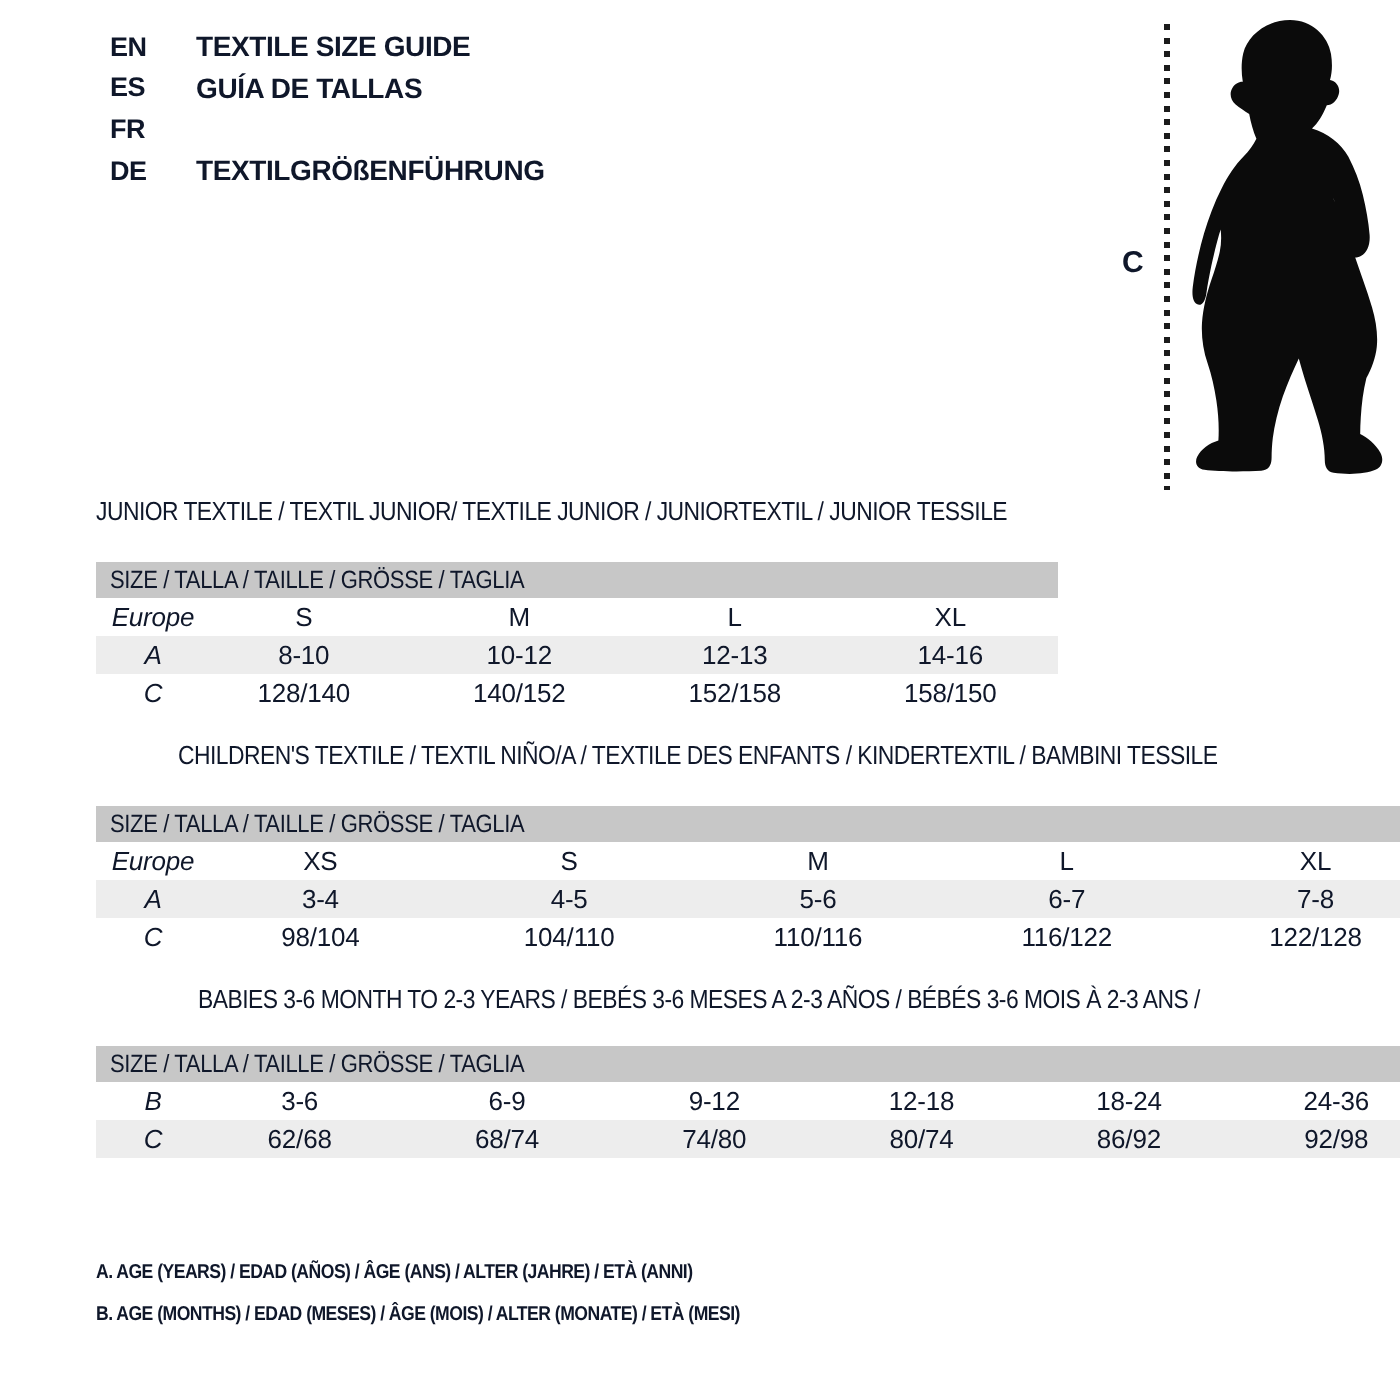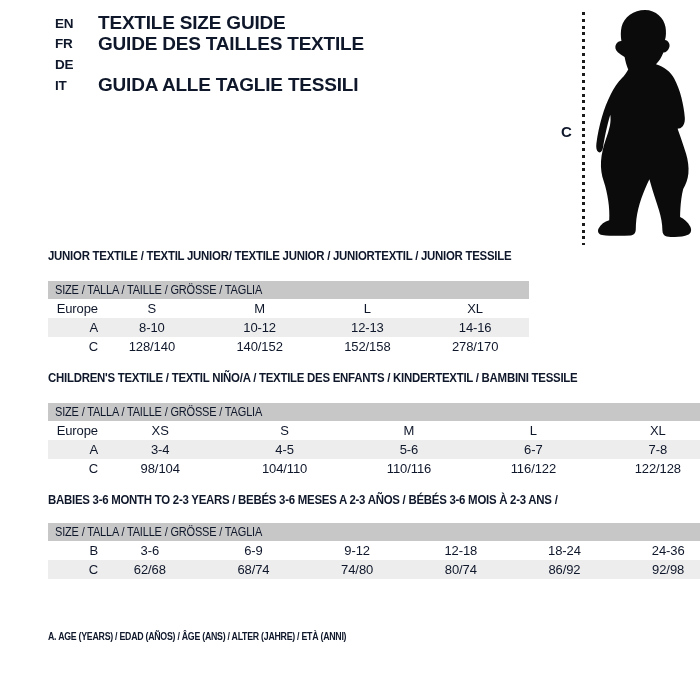--- a/index.html
+++ b/index.html
@@ -3,70 +3,70 @@
 <meta charset="utf-8">
 <style>
   html,body{margin:0;padding:0;background:#fff;}
   .page{position:relative;width:700px;height:700px;background:#ffffff;overflow:hidden;
         font-family:"Liberation Sans",sans-serif;color:#0f172a;margin-left:30px;}
 
   
   .languages{position:absolute;left:25px;top:13px;}
   .lang-row{display:flex;height:20.6px;align-items:center;}
   .lang-code{width:43px;font-weight:bold;font-size:13.5px;letter-spacing:-0.2px;}
-  .lang-title{font-weight:bold;font-size:19px;letter-spacing:-0.2px;white-space:nowrap;}
+  .lang-title{font-weight:bold;font-size:14px;letter-spacing:-0.2px;white-space:nowrap;}
 
   
   .dash-line{position:absolute;left:552px;top:12px;width:3px;height:233px;
              background:repeating-linear-gradient(to bottom,#1b1b1b 0 3px,transparent 3px 6.8px);}
   .c-label{position:absolute;left:531px;top:123px;font-size:15px;font-weight:bold;}
   .silhouette{position:absolute;left:563px;top:8px;}
 
   
   .cond{display:inline-block;transform:scaleX(0.88);transform-origin:0 50%;white-space:nowrap;}
 
   
   .tbl{position:absolute;left:18px;}
   .tbl.t0{top:248px;width:481px;}
   .tbl.t1{top:370px;width:672px;}
   .tbl.t2{top:492px;width:672px;}
-  .tbl-title{font-weight:bold;font-size:13px;line-height:16px;letter-spacing:-0.3px;}
+  .tbl-title{font-weight:normal;font-size:13px;line-height:16px;letter-spacing:-0.3px;text-align:center;}
   .t0 .tbl-title,.t1 .tbl-title{margin-bottom:17px;}
   .t2 .tbl-title{margin-bottom:15px;}
   .size-bar{height:18px;background:#c7c7c7;padding-left:7px;font-size:12.5px;line-height:18px;letter-spacing:-0.2px;text-decoration:underline;}
   table.size-table{width:100%;border-collapse:collapse;table-layout:fixed;}
   col.labelcol{width:50px;}
   .size-table td{font-size:13px;font-weight:normal;text-align:center;height:19px;padding:0;letter-spacing:-0.1px;}
-  .size-table td.rowlabel{text-align:right;padding-left:7px;}
+  .size-table td.rowlabel{text-align:center;padding-left:7px;font-style:italic;}
   .size-table tr:nth-child(even){background:#ededed;}
 
   
   .legend{position:absolute;left:18px;top:627px;}
   .legend-line{font-weight:bold;font-size:10px;line-height:20.5px;letter-spacing:-0.3px;white-space:nowrap;}
 </style>
 </head>
 <body>
 
 <div class="page">
 
   <div class="languages">
       <div class="lang-row">
         <span class="lang-code">EN</span>
         <span class="lang-title">TEXTILE SIZE GUIDE</span>
       </div>
       <div class="lang-row">
+        <span class="lang-code">ES</span>
+        <span class="lang-title">GUÍA DE TALLAS</span>
+      </div>
+      <div class="lang-row">
         <span class="lang-code">FR</span>
-        <span class="lang-title">GUIDE DES TAILLES TEXTILE</span>
       </div>
       <div class="lang-row">
         <span class="lang-code">DE</span>
-      </div>
-      <div class="lang-row">
-        <span class="lang-code">IT</span>
-        <span class="lang-title">GUIDA ALLE TAGLIE TESSILI</span>
+        <span class="lang-title">TEXTILGRÖßENFÜHRUNG</span>
       </div>
     </div>
 
   <div class="dash-line"></div>
   <div class="c-label">C</div>
   <svg class="silhouette" width="102" height="232" viewBox="0 0 100 232" aria-hidden="true">
     <path fill="#0b0b0b" d="M51 2
       C62 2 70 10 71.5 19 C72.2 23.5 72.2 28 71 32
       C74 32.5 76.3 35.5 75.4 39 C74.5 42.5 72 44.6 69.4 44.6
       C67.4 49.4 65 53.6 62 56.2
@@ -122,21 +122,21 @@
             <td>8-10</td>
             <td>10-12</td>
             <td>12-13</td>
             <td>14-16</td>
           </tr>
           <tr>
             <td class="rowlabel">C</td>
             <td>128/140</td>
             <td>140/152</td>
             <td>152/158</td>
-            <td>278/170</td>
+            <td>158/150</td>
           </tr>
         </tbody>
     </table>
   </section>
 
   <section class="tbl t1">
     <div class="tbl-title">
         <div class="title-line"><span class="cond">CHILDREN'S TEXTILE / TEXTIL NIÑO/A / TEXTILE DES ENFANTS / KINDERTEXTIL / BAMBINI TESSILE</span></div>
       </div>
     <div class="size-bar">
@@ -204,15 +204,16 @@
             <td>80/74</td>
             <td>86/92</td>
             <td>92/98</td>
           </tr>
         </tbody>
     </table>
   </section>
 
   <div class="legend">
       <div class="legend-line"><span class="cond">A. AGE (YEARS) / EDAD (AÑOS) / ÂGE (ANS) / ALTER (JAHRE) / ETÀ (ANNI)</span></div>
+      <div class="legend-line"><span class="cond">B. AGE (MONTHS) / EDAD (MESES) / ÂGE (MOIS) / ALTER (MONATE) / ETÀ (MESI)</span></div>
     </div>
 
 </div>
 
 </body></html>

